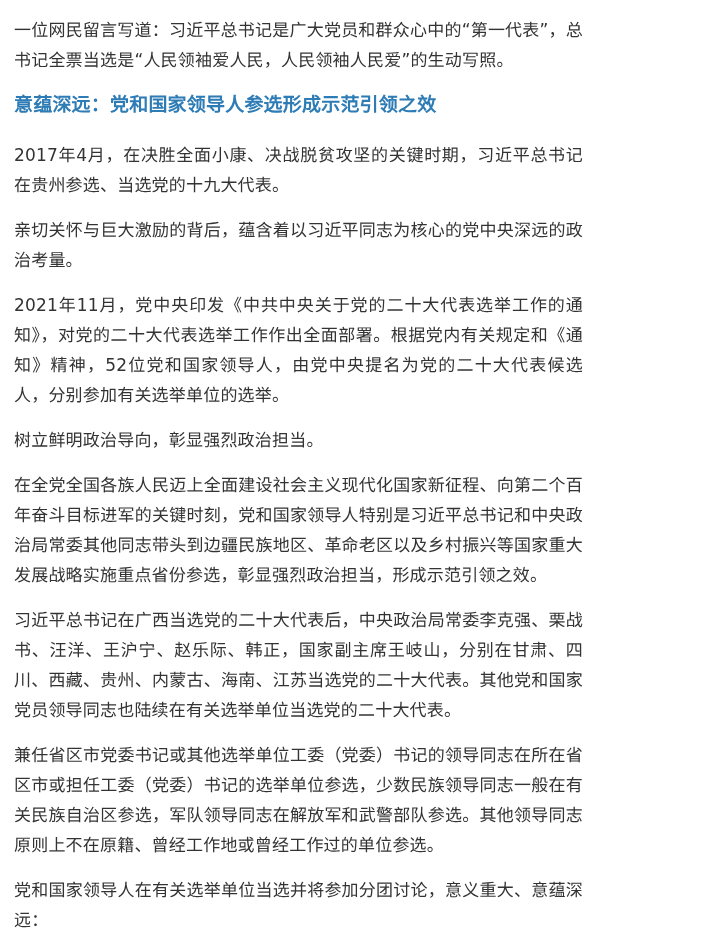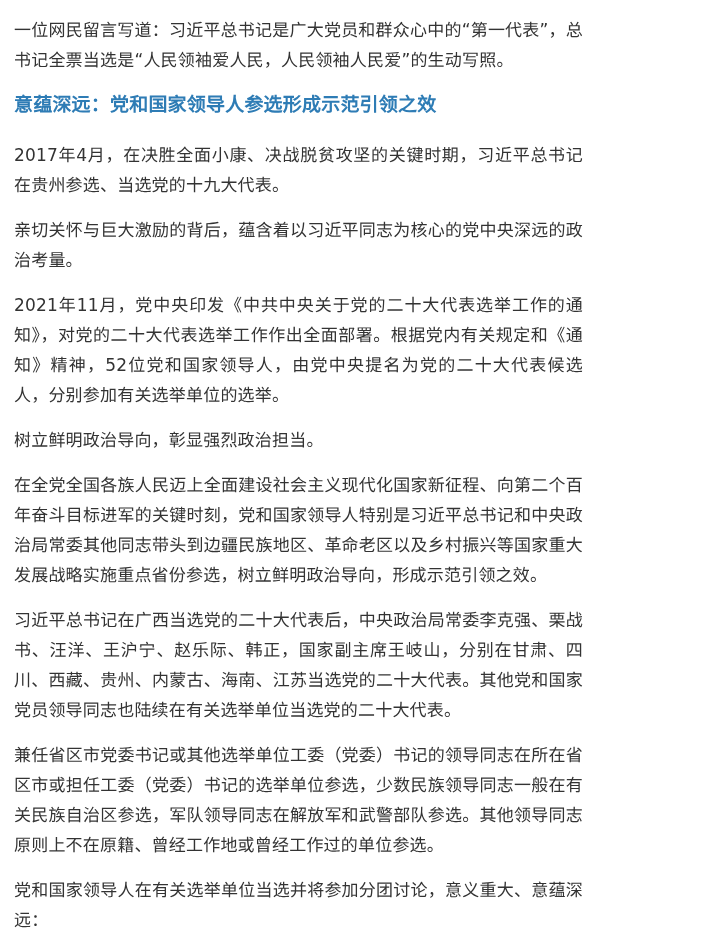--- a/index.html
+++ b/index.html
@@ -39,17 +39,17 @@
 </head>
 <body>
 
 <main class="article-body">
   <p>一位网民留言写道：习近平总书记是广大党员和群众心中的“第一代表”，总书记全票当选是“人民领袖爱人民，人民领袖人民爱”的生动写照。</p>
   <h2 class="section-heading">意蕴深远：党和国家领导人参选形成示范引领之效</h2>
   <p>2017年4月，在决胜全面小康、决战脱贫攻坚的关键时期，习近平总书记在贵州参选、当选党的十九大代表。</p>
   <p>亲切关怀与巨大激励的背后，蕴含着以习近平同志为核心的党中央深远的政治考量。</p>
   <p>2021年11月，党中央印发《中共中央关于党的二十大代表选举工作的通知》，对党的二十大代表选举工作作出全面部署。根据党内有关规定和《通知》精神，52位党和国家领导人，由党中央提名为党的二十大代表候选人，分别参加有关选举单位的选举。</p>
   <p>树立鲜明政治导向，彰显强烈政治担当。</p>
-  <p>在全党全国各族人民迈上全面建设社会主义现代化国家新征程、向第二个百年奋斗目标进军的关键时刻，党和国家领导人特别是习近平总书记和中央政治局常委其他同志带头到边疆民族地区、革命老区以及乡村振兴等国家重大发展战略实施重点省份参选，树立鲜明政治导向，形成示范引领之效。</p>
+  <p>在全党全国各族人民迈上全面建设社会主义现代化国家新征程、向第二个百年奋斗目标进军的关键时刻，党和国家领导人特别是习近平总书记和中央政治局常委其他同志带头到边疆民族地区、革命老区以及乡村振兴等国家重大发展战略实施重点省份参选，彰显强烈政治担当，形成示范引领之效。</p>
   <p>习近平总书记在广西当选党的二十大代表后，中央政治局常委李克强、栗战书、汪洋、王沪宁、赵乐际、韩正，国家副主席王岐山，分别在甘肃、四川、西藏、贵州、内蒙古、海南、江苏当选党的二十大代表。其他党和国家党员领导同志也陆续在有关选举单位当选党的二十大代表。</p>
   <p>兼任省区市党委书记或其他选举单位工委（党委）书记的领导同志在所在省区市或担任工委（党委）书记的选举单位参选，少数民族领导同志一般在有关民族自治区参选，军队领导同志在解放军和武警部队参选。其他领导同志原则上不在原籍、曾经工作地或曾经工作过的单位参选。</p>
   <p>党和国家领导人在有关选举单位当选并将参加分团讨论，意义重大、意蕴深远：</p>
 </main>
 
 </body></html>

